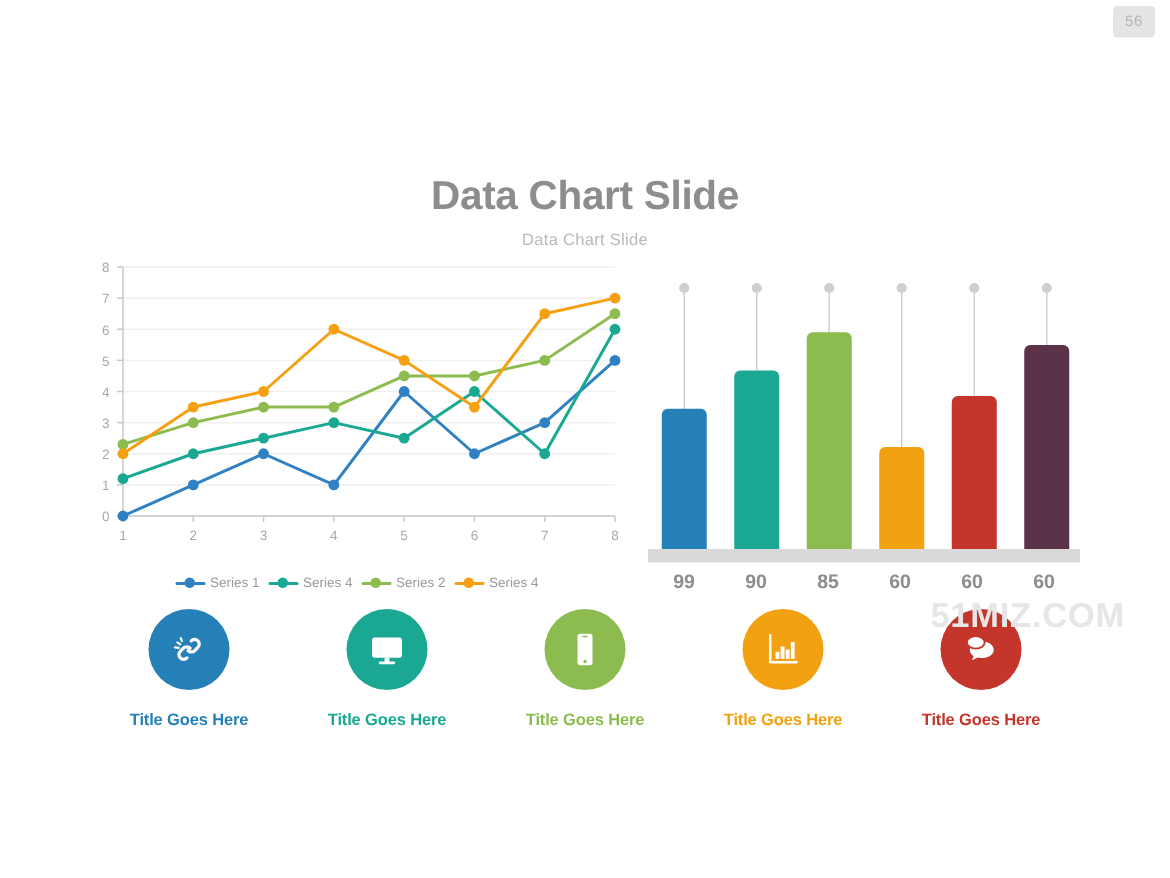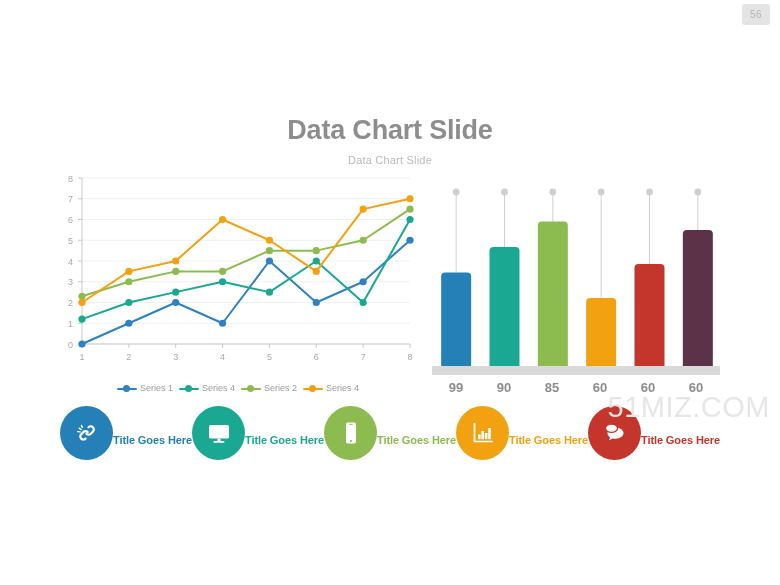--- a/index.html
+++ b/index.html
@@ -60,36 +60,36 @@
     flex: 1 1 0; text-align: center;
     font-size: 13px; font-weight: bold; color: #8d8d8d;
   }
 
   
   .icon-row {
     position: absolute; left: 60px; top: 406px; width: 660px;
     display: flex; justify-content: space-between;
   }
   .icon-cell {
-    width: 132px; display: flex; align-items: center;
+    width: 132px; display: flex; flex-direction: column; align-items: center;
   }
   .icon-circle {
     width: 54px; height: 54px; border-radius: 50%;
     display: flex; align-items: center; justify-content: center;
   }
   .icon-circle svg { display: block; }
   .icon-title {
     margin-top: 14px; font-size: 11px; font-weight: bold;
     letter-spacing: -0.1px; white-space: nowrap;
   }
 
   
   .watermark {
-    position: absolute; right: 10px; bottom: 14px;
-    font-size: 29px; font-weight: normal; color: #e6e6e6;
+    position: absolute; right: 30px; bottom: 14px;
+    font-size: 23px; font-weight: bold; color: #e6e6e6;
     letter-spacing: .5px;
   }
 </style>
 </head>
 <body>
 
 <div class="slide">
 
   <div class="page-badge">56</div>
 

